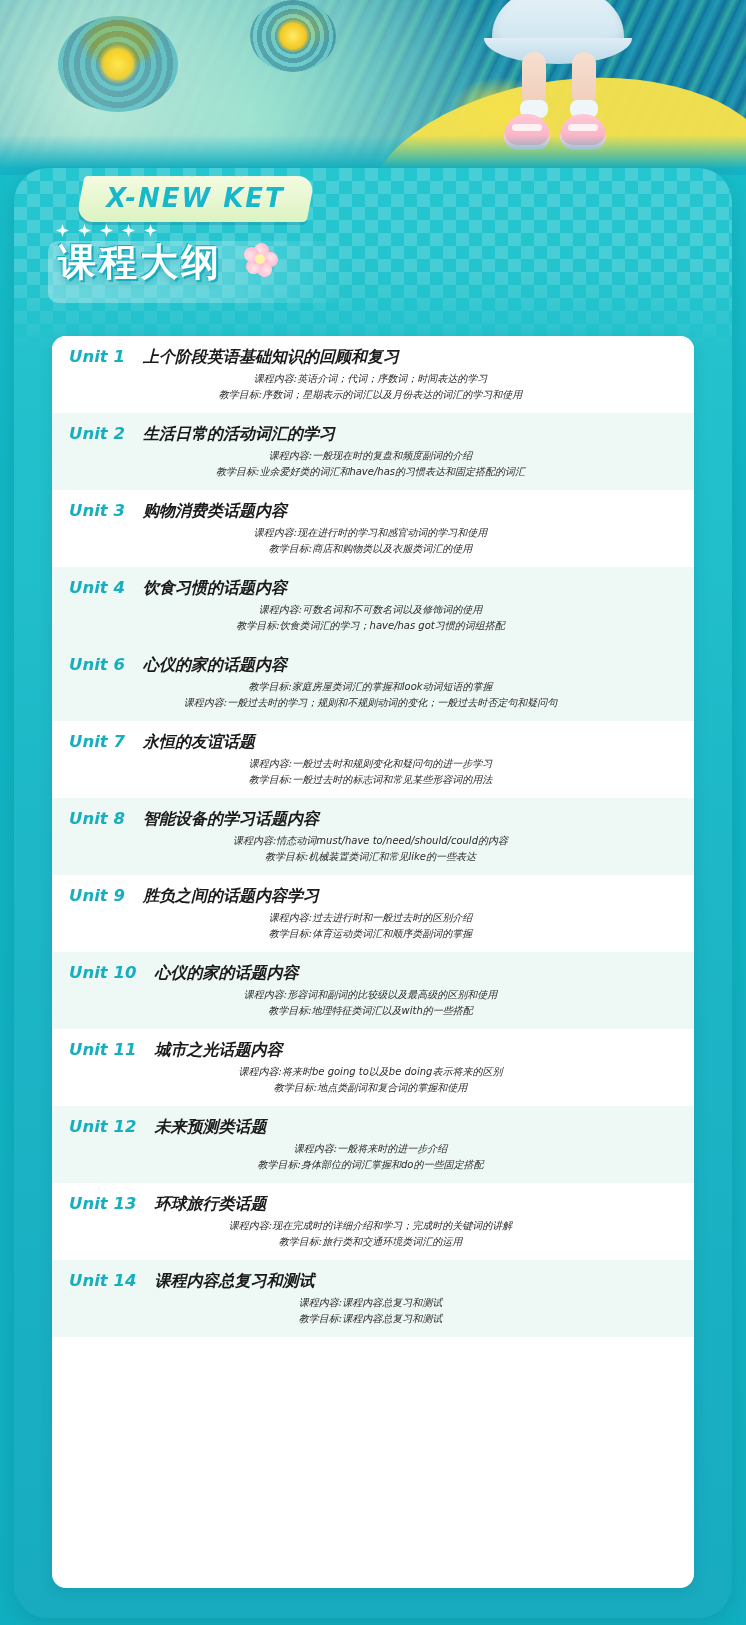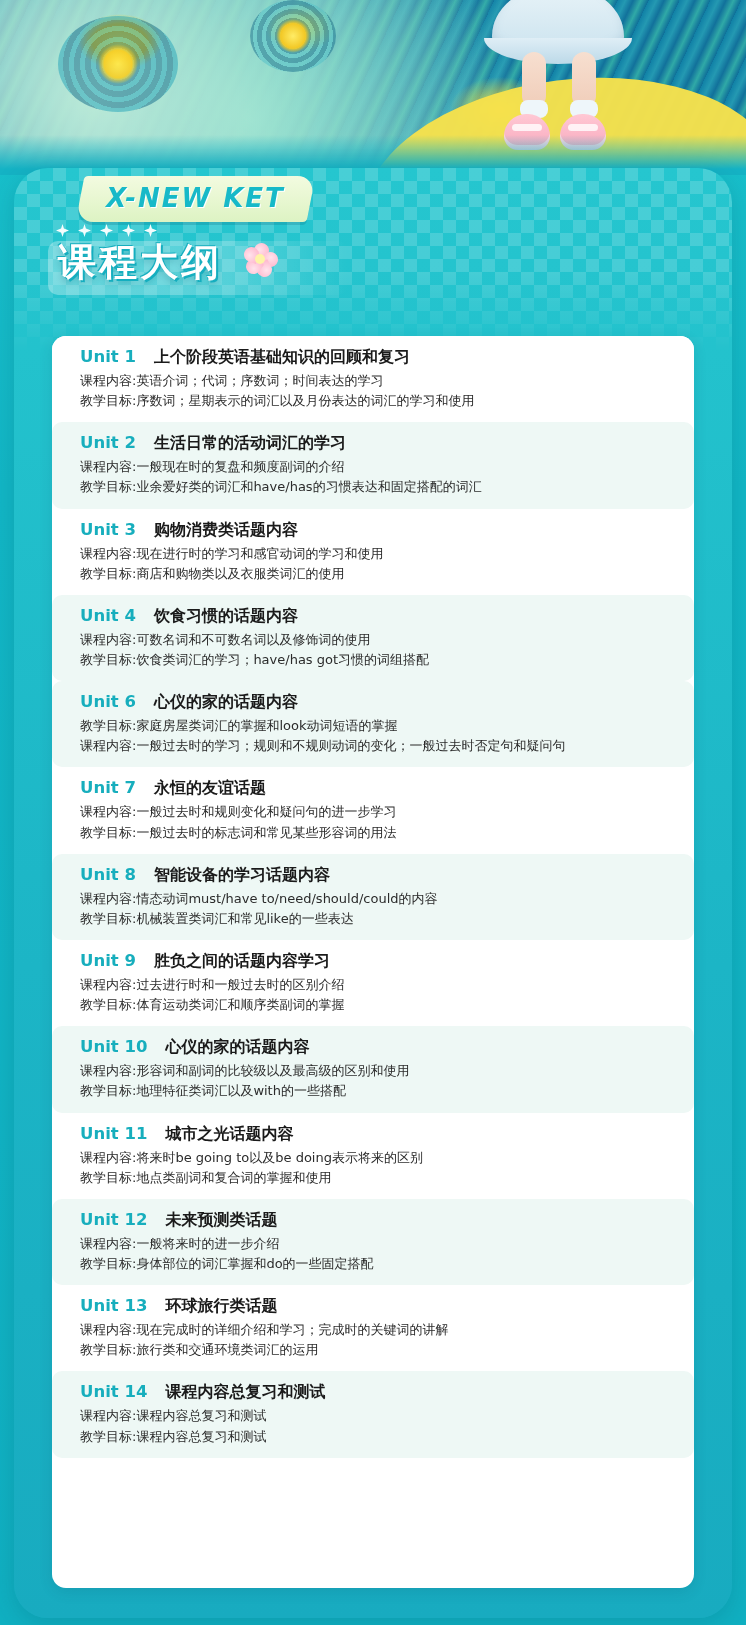--- a/index.html
+++ b/index.html
@@ -169,21 +169,21 @@
   .title-wrap { position: absolute; left: 34px; top: 56px; width: 320px; }
   .stars { display: flex; gap: 9px; margin-left: 8px; margin-bottom: 4px; }
   .stars i {
     width: 13px; height: 13px; display: block;
     background: #ffffff;
     clip-path: polygon(50% 0%, 61% 35%, 100% 50%, 61% 65%, 50% 100%, 39% 65%, 0% 50%, 39% 35%);
     opacity: .95;
   }
   .title-bar {
     position: relative;
-    height: 54px;
+    height: 62px;
     width: 300px;
     background: linear-gradient(90deg, rgba(255,255,255,.32) 0%, rgba(255,255,255,.22) 60%, rgba(255,255,255,0) 100%);
     border-radius: 10px;
   }
   .title-cn {
     position: absolute; left: 10px; top: -4px;
     font-size: 38px; font-weight: bold; letter-spacing: 3px;
     color: #ffffff;
     font-family: "DejaVu Sans", sans-serif;
     text-shadow:
@@ -214,24 +214,25 @@
     left: 38px;
     top: 168px;
     width: 642px;
     height: 1252px;
     background: #ffffff;
     border-radius: 14px;
     overflow: hidden;
     box-shadow: 0 4px 14px rgba(0,60,80,.12);
   }
   .unit {
-    padding: 11px 22px 11px 28px;
+    padding: 11px 22px 11px 17px;
     background: #ffffff;
-  }
-  .unit.alt { background: #eef8f5; border-radius: 10px; }
+    font-style: italic;
+  }
+  .unit.alt { background: #eef8f5; }
   .unit-head {
     display: flex;
     align-items: baseline;
     gap: 18px;
     margin-bottom: 3px;
   }
   .unit-no {
     font-size: 16.5px;
     font-weight: bold;
     color: #17aebd;
@@ -239,25 +240,26 @@
     white-space: nowrap;
   }
   .unit-title {
     font-size: 16px;
     font-weight: bold;
     color: #1a1a1a;
     font-family: "DejaVu Sans", sans-serif;
     text-align: right;
   }
   .unit-line {
-    font-size: 13px;
+    font-size: 10px;
     color: #2b2b2b;
     line-height: 1.55;
     font-family: "DejaVu Sans", sans-serif;
     white-space: nowrap;
+    text-align: center;
   }
 </style>
 </head>
 <body>
 
 <div class="page">
 
   <div class="hero">
     <div class="hero-paint"></div>
     <div class="hero-swirl"></div>

